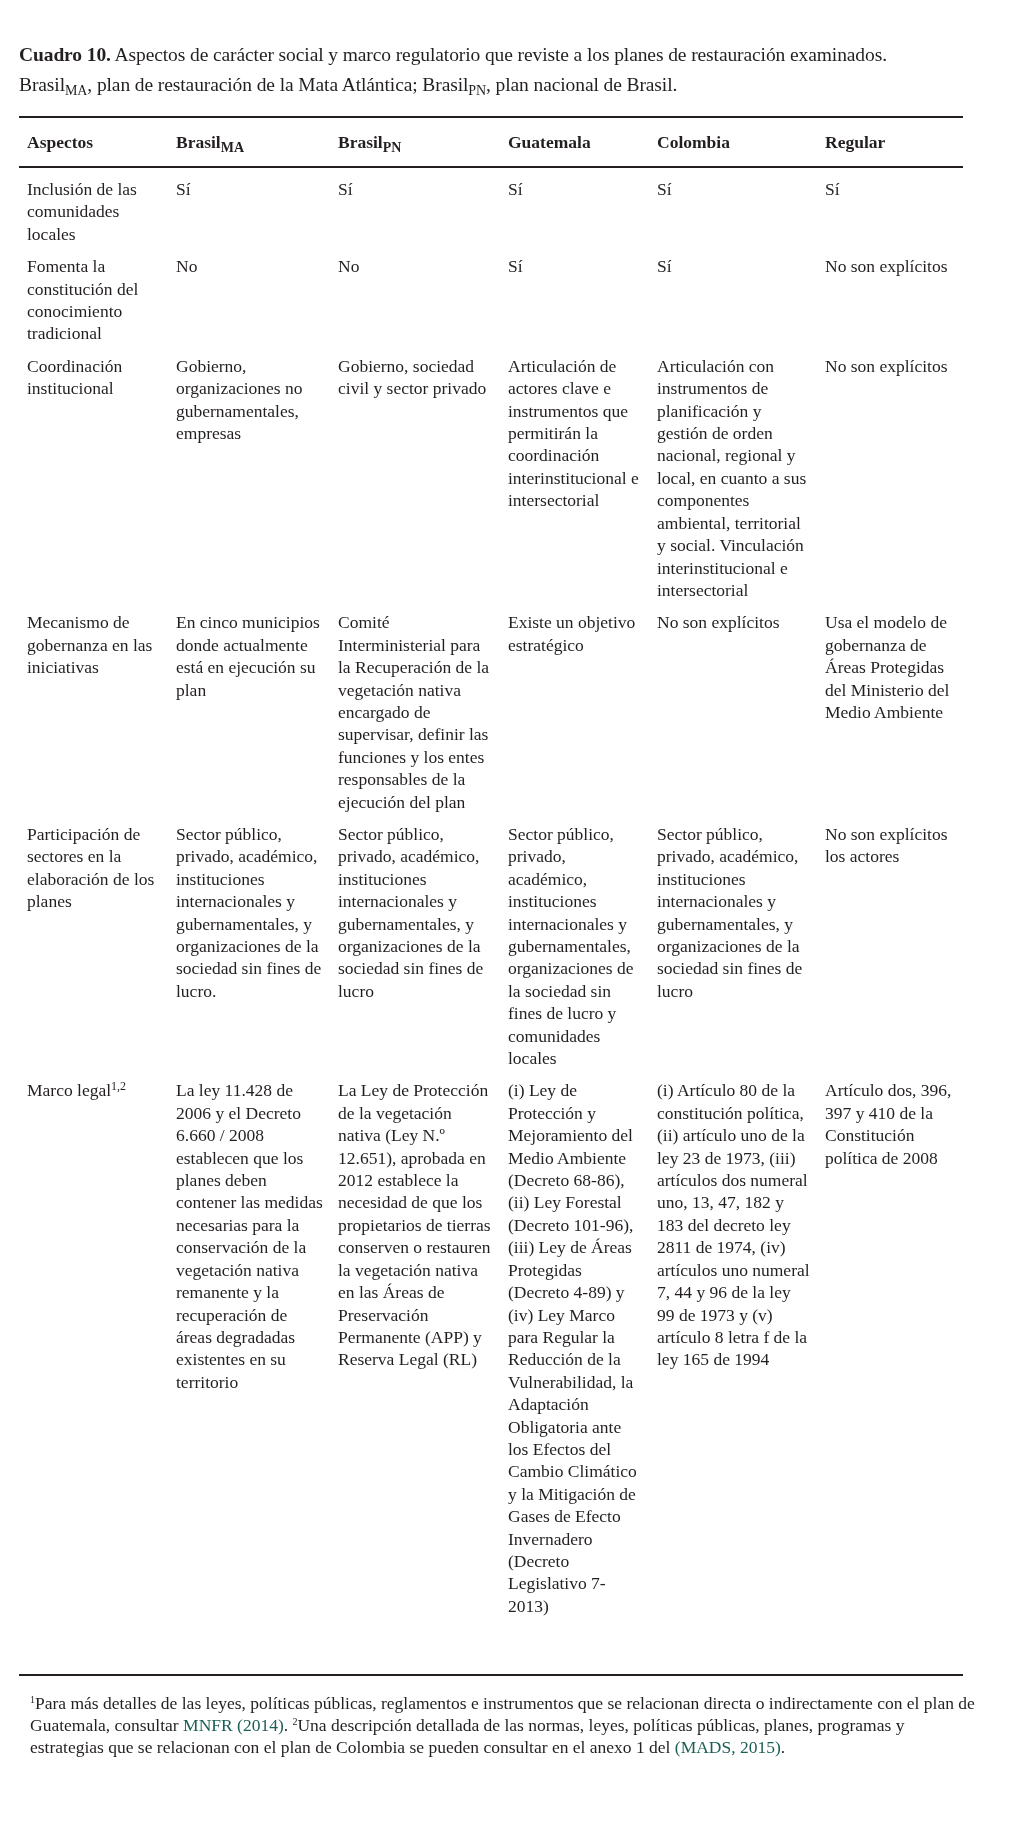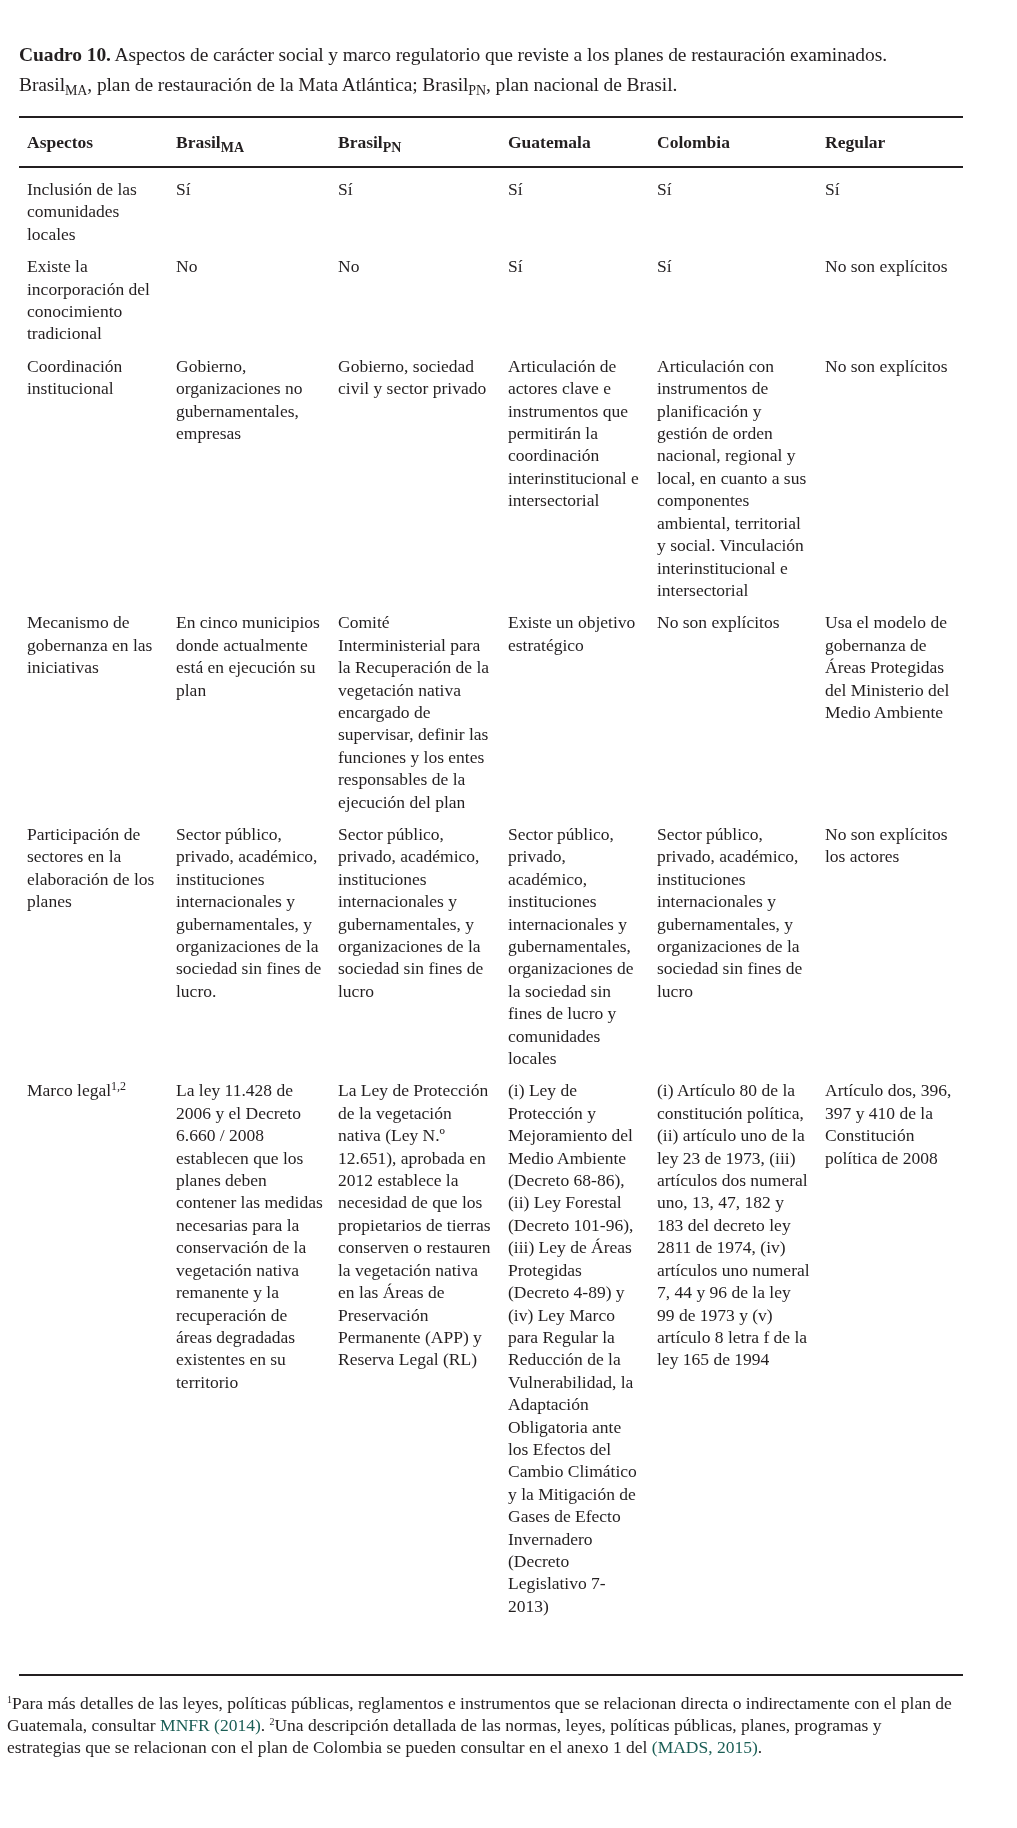--- a/index.html
+++ b/index.html
@@ -23,21 +23,21 @@
   }
   table.tbl th {
     text-align: left; font-weight: bold; height: 49px; padding: 0 0 0 8px; vertical-align: middle;
   }
   table.tbl td { vertical-align: top; padding: 9px 6px 1px 8px; margin-left: 16px; }
   table.tbl tbody tr:first-child td { padding-top: 11px; }
   .col0 { width: 149px; } .col1 { width: 162px; } .col2 { width: 170px; }
   .col3 { width: 149px; } .col4 { width: 168px; } .col5 { width: 146px; }
   sup.fn { font-size: 12px; vertical-align: 6px; line-height: 0; }
   .footnote {
-    position: absolute; left: 7px; top: 1692px; width: 950px;
+    position: absolute; left: 30px; top: 1692px; width: 950px;
     font-family: "Liberation Serif", serif; font-size: 17.5px; line-height: 22px;
   }
   .footnote a { color: #1b5e55; text-decoration: none; }
   .footnote sup { font-size: 10px; vertical-align: 6px; line-height: 0; }
 </style>
 </head>
 <body>
 
 <div class="caption">
   <b>Cuadro 10.</b><span> Aspectos de carácter social y marco regulatorio que reviste a los planes de restauración examinados.</span><br>
@@ -70,21 +70,21 @@
   <tbody>
     <tr>
       <td><span>Inclusión de las comunidades locales</span></td>
       <td>Sí</td>
       <td>Sí</td>
       <td>Sí</td>
       <td>Sí</td>
       <td>Sí</td>
     </tr>
     <tr>
-      <td><span>Existe la incorporación del conocimiento tradicional</span></td>
+      <td><span>Fomenta la constitución del conocimiento tradicional</span></td>
       <td>No</td>
       <td>No</td>
       <td>Sí</td>
       <td>Sí</td>
       <td>No son explícitos</td>
     </tr>
     <tr>
       <td><span>Coordinación institucional</span></td>
       <td>Gobierno, organizaciones no gubernamentales, empresas</td>
       <td>Gobierno, sociedad civil y sector privado</td>

